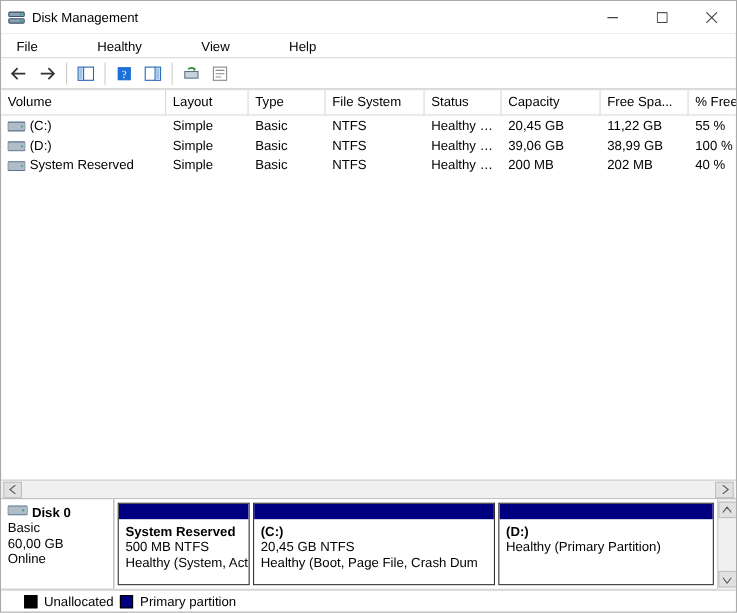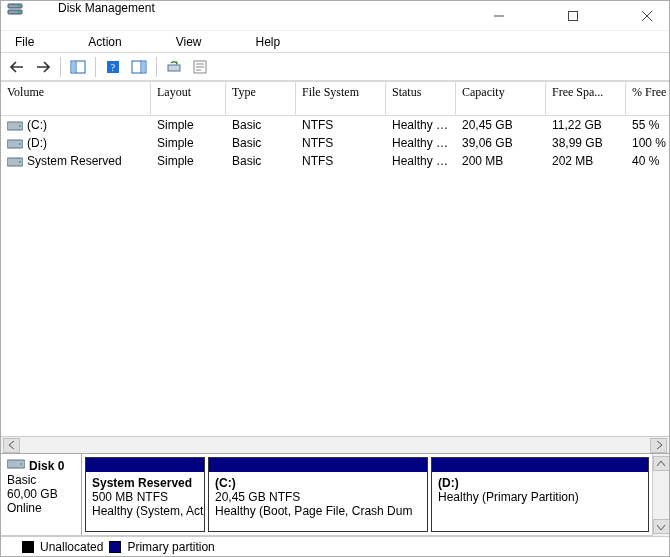--- a/index.html
+++ b/index.html
@@ -13,25 +13,24 @@
     height: 557px;
     overflow: hidden;
     border: 1px solid #aaa;
     display: flex;
     flex-direction: column;
   }
   
   .titlebar {
     height: 30px;
     display: flex;
-    align-items: flex-start;
+    align-items: center;
     padding: 0 0 0 6px;
     background: #fff;
     border-bottom: 1px solid #eee;
-    gap: 29px;
   }
   .titlebar .appicon svg { display:block; }
   .titlebar .title { margin-left: 6px; font-size: 12px; }
   .titlebar .spacer { flex: 1; }
   .winbtn {
     width: 45px; height: 29px;
     display: flex; align-items: center; justify-content: center;
     color: #444;
   }
   .winbtn svg { display:block; }
@@ -67,24 +66,23 @@
   
   .voltable {
     flex: 0 0 auto;
   }
   .vthead, .vtrow {
     display: grid;
     grid-template-columns: 150px 75px 70px 90px 70px 90px 80px 60px;
     align-items: center;
   }
   .vthead {
-    height: 35px;
+    height: 24px;
     border-top: 1px solid #d9d9d9;
     background: #fff;
-    font-family: Liberation Serif, serif;
   }
   .vth {
     height: 100%;
     border-right: 1px solid #d9d9d9;
     border-bottom: 1px solid #d9d9d9;
     padding: 3px 6px;
     font-weight: normal;
     overflow: hidden; white-space: nowrap; text-overflow: ellipsis;
     cursor: default;
   }
@@ -120,21 +118,21 @@
     flex-direction: column;
   }
   .diskrow {
     display: flex;
     border-bottom: 1px solid #ccc;
     height: 82px;
     background:#fff;
   }
   .diskrow.short { height:72px; }
   .diskinfo {
-    width: 81px;
+    width: 103px;
     border-right: 1px solid #aaa;
     padding: 4px 6px;
     overflow:hidden;
     position:relative;
   }
   .diskinfo .dline { line-height:14px; white-space:nowrap; }
   .diskinfo .dtitle { font-weight:bold; display:flex; align-items:center; gap:4px; }
   .partarea {
     flex:1;
     display:flex;
@@ -213,21 +211,21 @@
   <div class="winbtn close">
     <svg width="10" height="10">
         <line x1="0" y1="0" x2="10" y2="10" stroke="currentColor"></line>
         <line x1="10" y1="0" x2="0" y2="10" stroke="currentColor"></line>
       </svg>
   </div>
 </div>
 
 <div class="menubar">
   <div class="menuitem">File</div>
-  <div class="menuitem">Action</div>
+  <div class="menuitem">Healthy</div>
   <div class="menuitem">View</div>
   <div class="menuitem">Help</div>
 </div>
 
 <div class="toolbar">
   <div class="tbtn">
     <svg width="14" height="12">
         <path d="M6 1 L1 6 L6 11 M1 6 H13" stroke="#333" fill="none" stroke-width="1.6"></path>
       </svg>
   </div>

